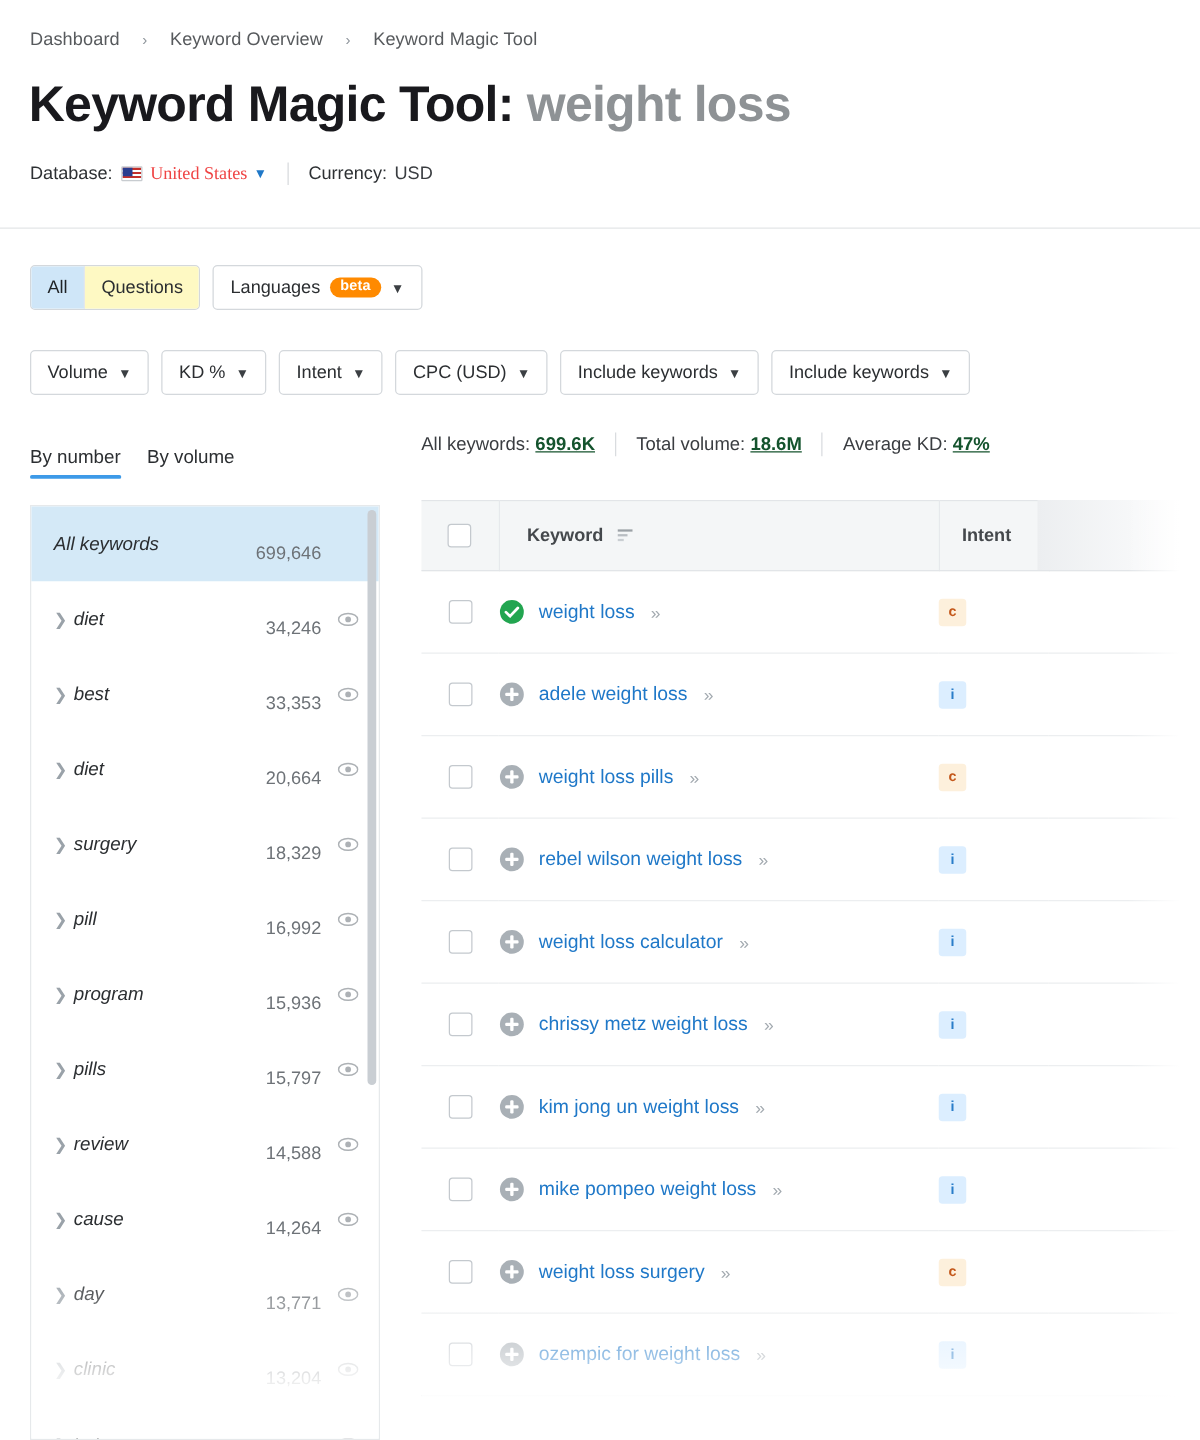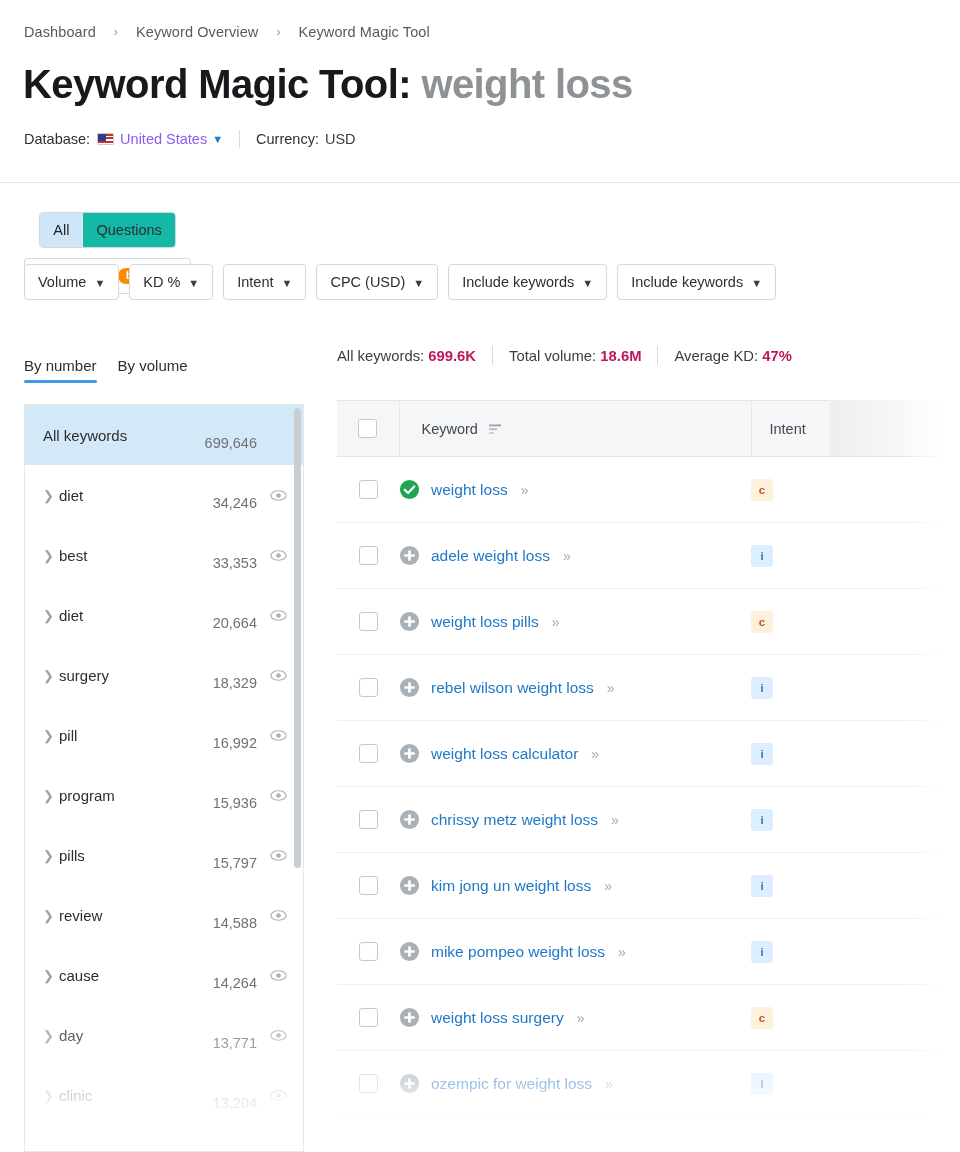--- a/index.html
+++ b/index.html
@@ -37,42 +37,42 @@
   }
   .meta-label { color: #2e3134; }
   .flag {
     display: inline-block; width: 17px; height: 12px; margin: 0 6px 0 7px;
     position: relative; vertical-align: -1px; overflow: hidden;
     border: 0.5px solid #c8ccd0; border-radius: 1px;
   }
   .flag .stripes { position: absolute; inset: 0;
     background: repeating-linear-gradient(#c4302b 0 1.7px, #ffffff 1.7px 3.4px); }
   .flag .canton { position: absolute; left: 0; top: 0; width: 8px; height: 6.6px; background: #2a3d8f; }
-  .db-link { color: #8b5cf6; cursor: pointer; }
+  .db-link { color: #ef4444; cursor: pointer; font-family: Liberation Serif, serif; }
   .chev-blue { color: #1f78c8; font-size: 11px; margin-left: 5px; font-weight: 700; }
   .meta-divider { width: 1px; height: 18px; background: #d7dadd; margin: 0 16px; }
 
   
   .header-rule {
     position: absolute; left: 0; right: 0; top: 182px; height: 1px; background: #e3e6e8;
   }
 
   
-  .filters-row-1 { position: absolute; left: 24px; top: 212px; display: flex; align-items: center; gap: 10px; flex-direction: column; }
-  .filters-row-2 { position: absolute; left: 24px; top: 264px; display: flex; align-items: center; gap: 10px; }
+  .filters-row-1 { position: absolute; left: 24px; top: 212px; display: flex; align-items: center; gap: 10px; }
+  .filters-row-2 { position: absolute; left: 24px; top: 280px; display: flex; align-items: center; gap: 10px; }
 
   .seg-group {
     display: flex; align-items: stretch;
     border: 1px solid #d4d8dc; border-radius: 4px; background: #fff;
     overflow: hidden; height: 36px;
   }
   .seg-btn {
     display: flex; align-items: center; justify-content: center;
     padding: 0 13px; font-size: 14.5px; color: #2b2e31;
-    background: #14b8a6; cursor: pointer; white-space: nowrap;
+    background: #fef9c3; cursor: pointer; white-space: nowrap;
     border-right: 1px solid #e4e7ea;
   }
   .seg-btn:last-child { border-right: none; }
   .seg-btn.active { background: #cfe6f8; color: #1f2326; }
 
   .dd-btn {
     display: flex; align-items: center; gap: 8px; height: 36px;
     padding: 0 13px; border: 1px solid #d4d8dc; border-radius: 4px;
     background: #fff; font-size: 14.5px; color: #2b2e31;
     cursor: pointer; white-space: nowrap;
@@ -90,58 +90,58 @@
     content: ""; position: absolute; left: 0; right: 0; bottom: 0;
     height: 3px; background: #3d9ae8; border-radius: 2px;
   }
 
   
   .stats-row {
     position: absolute; left: 337px; top: 346px;
     display: flex; align-items: center; font-size: 14.8px; color: #3a3d41;
   }
   .stat { white-space: nowrap; }
-  .stat b { color: #be185d; font-weight: 700; }
+  .stat b { color: #14532d; font-weight: 700; text-decoration: underline; }
   .stat-divider { width: 1px; height: 19px; background: #d9dcdf; margin: 0 16px; }
 
   
   .side-panel {
     position: absolute; left: 24px; top: 404px; width: 280px; height: 748px;
     border: 1px solid #e6e9eb; border-top: 1px solid #e6e9eb;
     background: #fff; overflow: hidden;
   }
   .side-scroll { position: absolute; inset: 0; }
   .side-item {
     display: flex; align-items: center; height: 60px;
     padding: 0 16px 0 18px; font-size: 15px; color: #2b2e31;
     cursor: pointer; position: relative;
   }
   .side-item.selected { background: #d4e9f7; }
   .side-item .caret { width: 16px; color: #9aa2a9; font-size: 13px; flex: 0 0 16px; }
-  .side-item .name { flex: 1 1 auto; }
+  .side-item .name { flex: 1 1 auto; font-style: italic; }
   .side-item .count { color: #6d7277; font-size: 14.5px; margin-right: 13px; margin-top: 16px; }
   .eye { width: 17px; height: 17px; flex: 0 0 17px; opacity: .62; }
   .side-scrollbar {
     position: absolute; right: 2px; top: 3px; width: 7px; height: 460px;
     background: #c9ced3; border-radius: 4px;
   }
   .side-fade {
     position: absolute; left: 0; right: 0; bottom: 0; height: 140px;
     background: linear-gradient(to bottom, rgba(255,255,255,0) 0%, #fff 78%);
     pointer-events: none;
   }
 
   
   .table-wrap {
     position: absolute; left: 337px; top: 400px; width: 623px; height: 752px;
     overflow: hidden;
   }
   .kw-table { width: 700px; border-collapse: collapse; table-layout: fixed; }
   .kw-table thead th {
-    height: 56px; background: #f4f6f7; font-size: 14.5px; font-weight: 400;
+    height: 56px; background: #f4f6f7; font-size: 14.5px; font-weight: 700;
     color: #44484c; text-align: left; border-bottom: 1px solid #e2e5e8;
     border-top: 1px solid #e2e5e8; padding: 0; margin-left: 16px;
   }
   .th-check { width: 62px; border-right: 1px solid #e6e9ec; }
   .th-keyword { width: 352px; padding-left: 22px !important; border-right: 1px solid #e6e9ec; }
   .th-intent { width: 88px; padding-left: 18px !important; border-right: 1px solid #e6e9ec; }
   .th-volume { width: 198px; text-align: right !important; padding-right: 22px !important; color: #9ba1a6; }
 
   .kw-table tbody td {
     height: 66px; border-bottom: 1px solid #eceef0; font-size: 15px; padding: 0;

